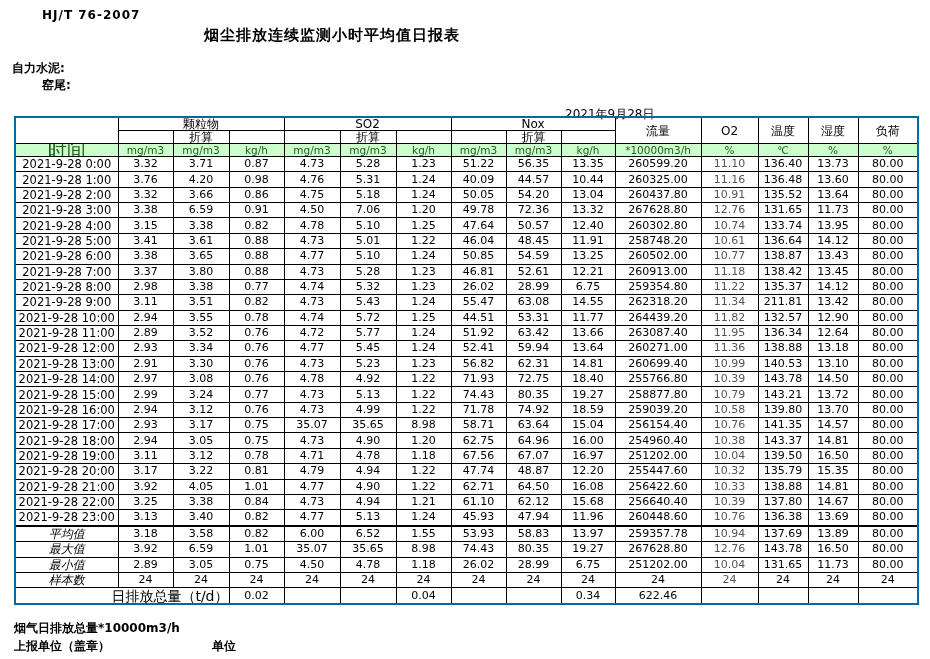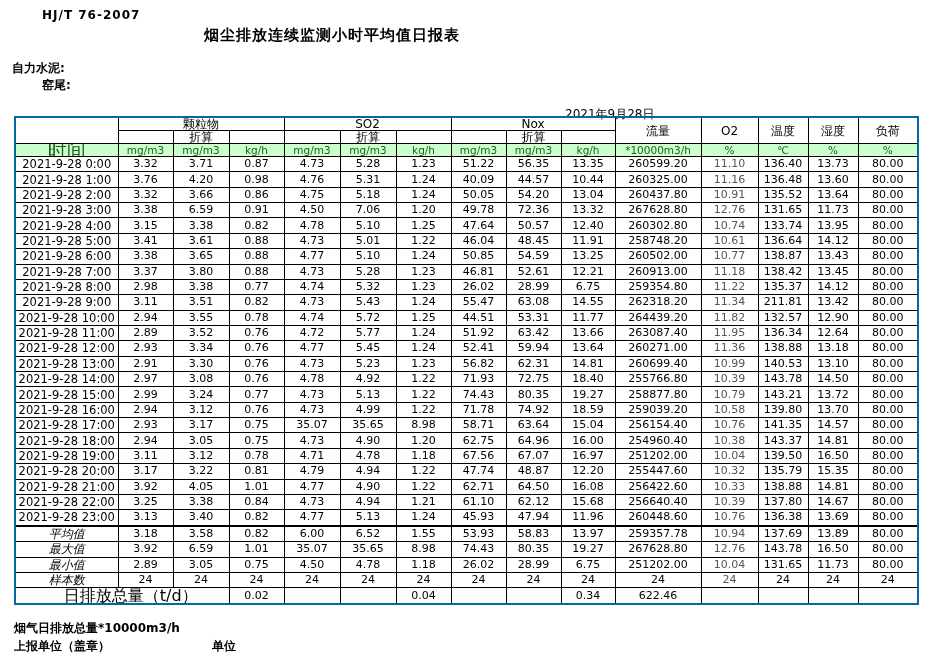--- a/index.html
+++ b/index.html
@@ -21,21 +21,21 @@
     border:1px solid #000;font-size:11px;text-align:center;padding:0;
     line-height:12px;white-space:nowrap;overflow:hidden;
   }
   thead td{font-size:12px;}
   .green{background:var(--green);}
   .unit{color:var(--unitText);font-size:10.5px;}
   .timehead{color:var(--unitText);font-size:19px;}
   .time{font-size:11.5px;}
   .o2{color:#555;}
   .lbl{font-size:12px;font-style:italic;}
-  .total-lbl{text-align:center;padding-left:17px;font-size:16px;}
+  .total-lbl{text-align:right;padding-left:17px;font-size:14px;}
   .note1{position:absolute;left:14px;top:620px;font-weight:bold;font-size:12px;text-align:center;}
   .note2{position:absolute;left:14px;top:638px;font-weight:bold;font-size:12px;}
   .note3{position:absolute;left:212px;top:638px;font-weight:bold;font-size:12px;}
 </style>
 </head>
 <body>
 
 <div class="std">HJ/T  76-2007</div>
 <div class="title">烟尘排放连续监测小时平均值日报表</div>
 <div class="company">自力水泥:</div>

